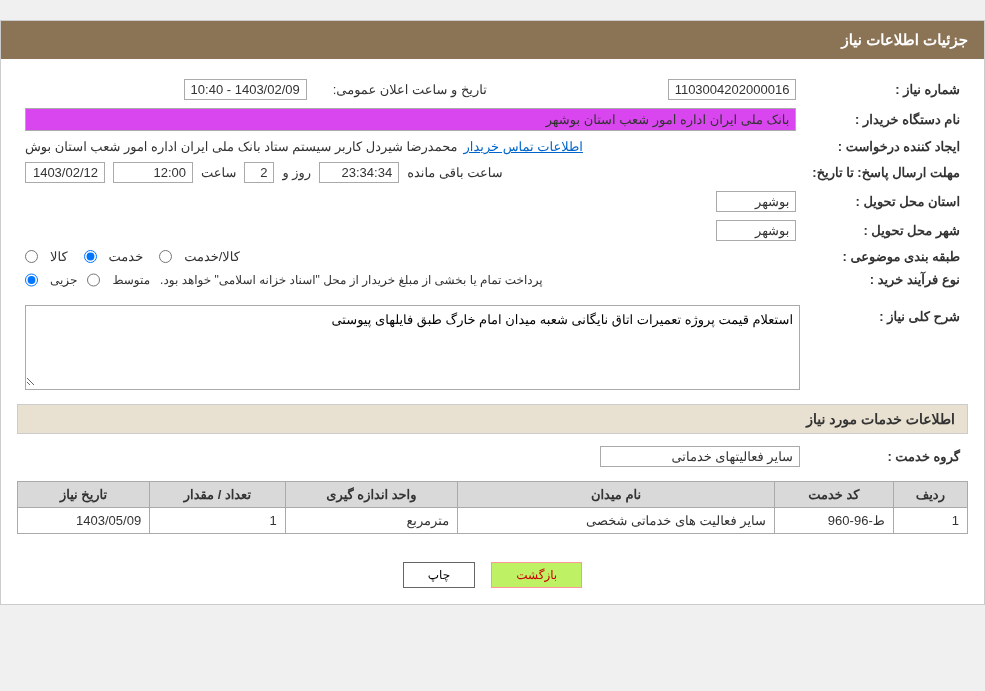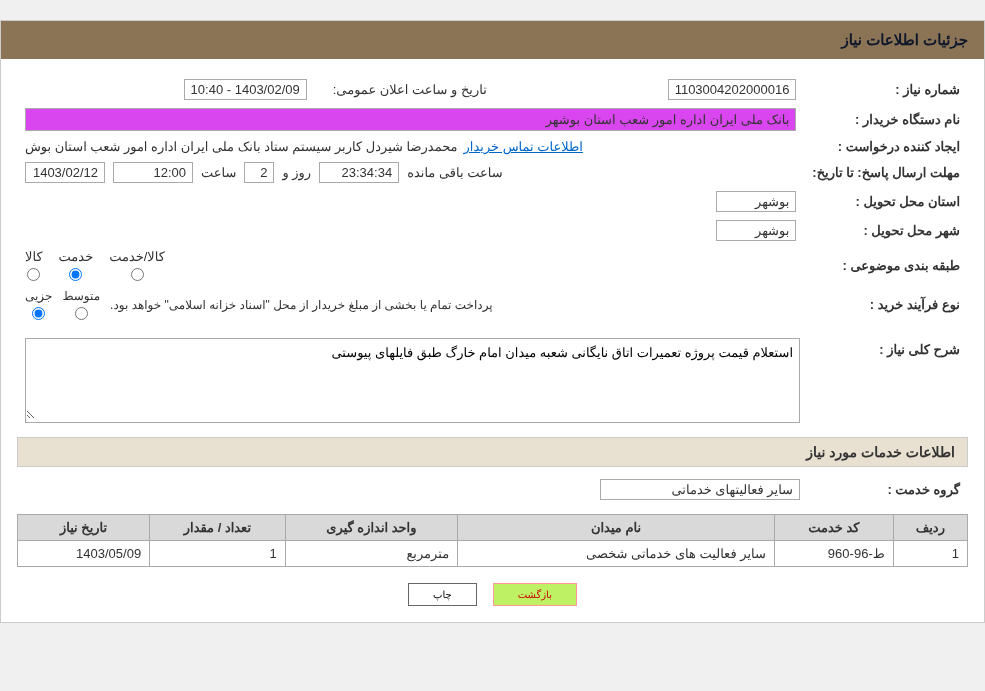--- a/index.html
+++ b/index.html
@@ -11,21 +11,21 @@
       color: #333;
     }
     .page-wrapper {
       max-width: 985px;
       margin: 20px auto;
       background: #fff;
       border: 1px solid #ccc;
     }
     .header-bar {
       background: #8B7355;
-      color: #0f172a;
+      color: #ffffff;
       text-align: right;
       padding: 10px 16px;
       font-size: 15px;
       font-weight: bold;
     }
     .content {
       padding: 16px;
     }
     .info-table {
       width: 100%;
@@ -89,23 +89,21 @@
       font-size: 14px;
     }
     .radio-row {
       display: flex;
       align-items: center;
       gap: 16px;
       justify-content: flex-end;
     }
     .radio-item {
       display: flex;
-      align-items: center;
-      gap: 4px;
-      flex-direction: column;
+      gap: 12px;
     }
     .process-row {
       display: flex;
       align-items: center;
       gap: 10px;
       justify-content: flex-end;
       font-size: 12px;
     }
     .process-note {
       color: #333;
@@ -132,21 +130,22 @@
       display: flex;
       justify-content: center;
       gap: 16px;
       margin-top: 16px;
     }
     .btn {
       padding: 5px 24px;
       border: 1px solid #999;
       cursor: pointer;
       font-family: Tahoma, Arial, sans-serif;
-      font-size: 10px;
+      font-size: 12px;
+      margin-top: 12px;
     }
     .btn-print {
       background: #fff;
       border-color: #666;
     }
     .btn-back {
       background: #bef264;
       border-color: #ff9999;
       color: #cc0000;
     }

